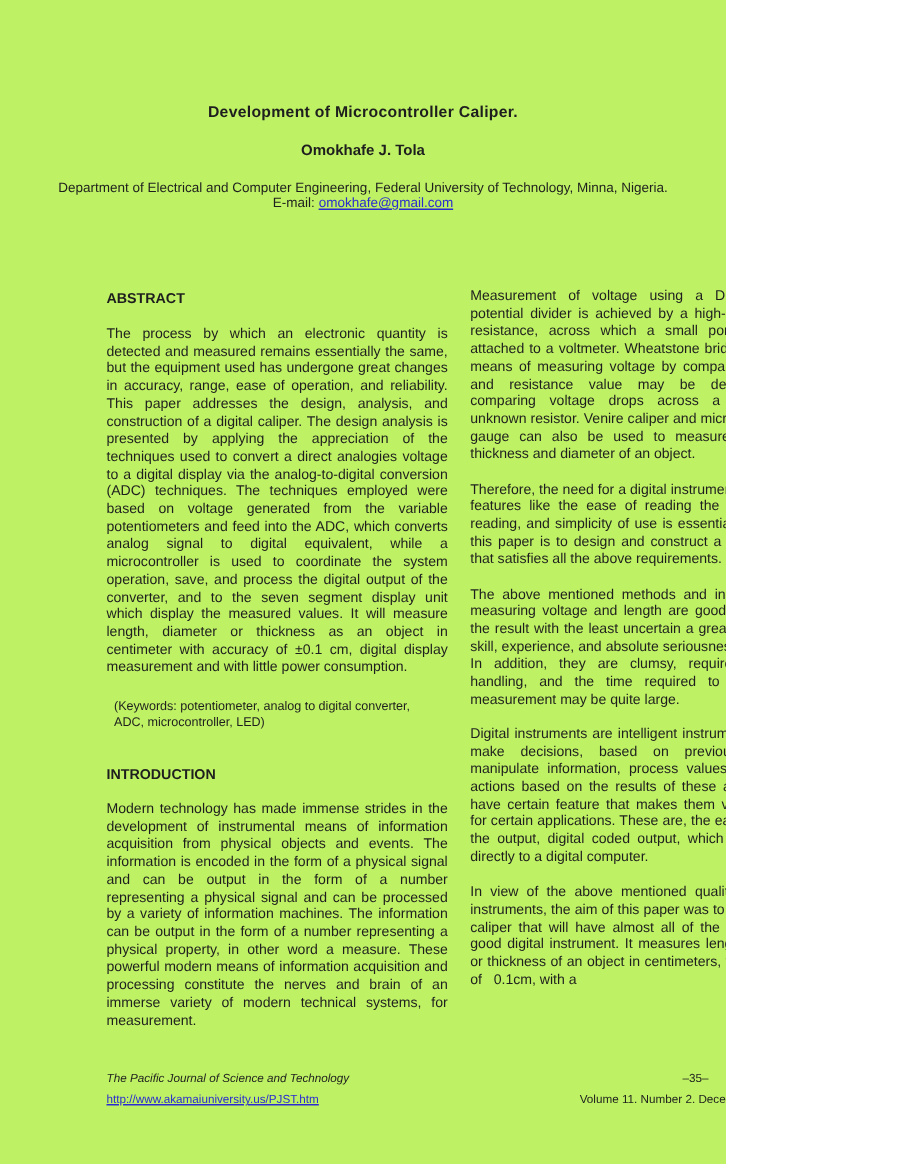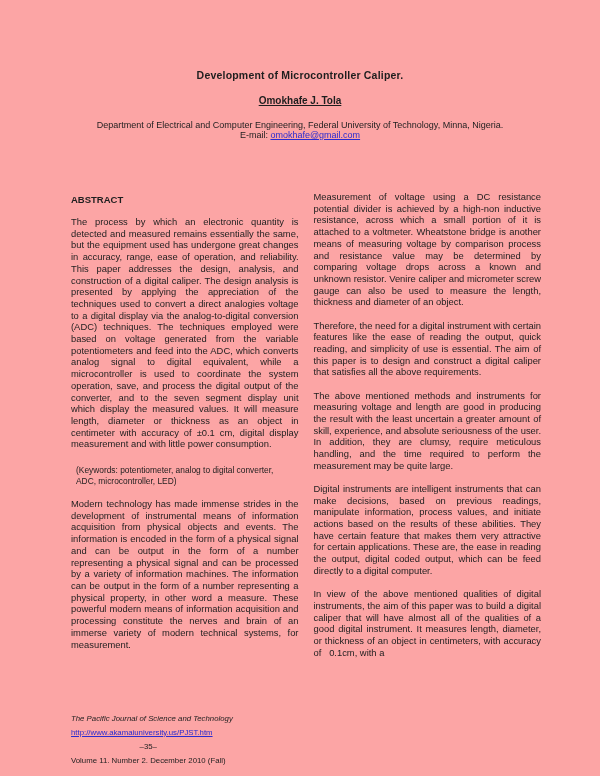--- a/index.html
+++ b/index.html
@@ -2,40 +2,39 @@
 <html style="--link-color: #2b2bd0;"><head>
 <meta charset="utf-8">
 <style>
   html, body {
     margin: 0;
     padding: 0;
     background: #ffffff;
   }
   .page {
     position: relative;
-    width: 600px;
+    width: 484px;
     height: 776px;
-    background: #fca5a5;
+    background: #bef264;
     font-family: "Liberation Sans", sans-serif;
     color: #1e1e1e;
     overflow: hidden;
   }
   
   .header { text-align: center; }
   .paper-title {
     margin-top: 69px;
     font-size: 10.5px;
     font-weight: bold;
     letter-spacing: 0.2px;
   }
   .author {
     margin-top: 14px;
     font-size: 10px;
     font-weight: bold;
-    text-decoration: underline;
   }
   .affiliation {
     margin-top: 14px;
     font-size: 9px;
     white-space: nowrap;
   }
   .email-line {
     font-size: 9px;
   }
   .link {
@@ -79,21 +78,20 @@
   .footer {
     position: absolute;
     top: 712px;
     left: 71px;
     width: 470px;
     display: flex;
     justify-content: space-between;
     align-items: flex-start;
     font-size: 7.8px;
     line-height: 14px;
-    flex-direction: column;
   }
   .footer-left .journal-name { font-style: italic; }
   .footer-right { text-align: center; }
 </style>
 </head>
 <body>
 
 <div class="page">
 
   <div class="header">
@@ -102,20 +100,21 @@
     <div class="affiliation">Department of Electrical and Computer Engineering, Federal University of Technology, Minna, Nigeria.</div>
     <div class="email-line"><span>E-mail: </span><a class="link">omokhafe@gmail.com</a></div>
   </div>
 
   <div class="columns">
 
     <div class="col col-left">
       <h2 class="section-heading abstract-heading">ABSTRACT</h2>
       <p class="body-text">The process by which an electronic quantity is detected and measured remains essentially the same, but the equipment used has undergone great changes in accuracy, range, ease of operation, and reliability. This paper addresses the design, analysis, and construction of a digital caliper. The design analysis is presented by applying the appreciation of the techniques used to convert a direct analogies voltage to a digital display via the analog-to-digital conversion (ADC) techniques. The techniques employed were based on voltage generated from the variable potentiometers and feed into the ADC, which converts analog signal to digital equivalent, while a microcontroller is used to coordinate the system operation, save, and process the digital output of the converter, and to the seven segment display unit which display the measured values. It will measure length, diameter or thickness as an object in centimeter with accuracy of ±0.1 cm, digital display measurement and with little power consumption.</p>
       <p class="keywords">(Keywords: potentiometer, analog to digital converter, ADC, microcontroller, LED)</p>
+      <h2 class="section-heading intro-heading">INTRODUCTION</h2>
       <p class="body-text">Modern technology has made immense strides in the development of instrumental means of information acquisition from physical objects and events. The information is encoded in the form of a physical signal and can be output in the form of a number representing a physical signal and can be processed by a variety of information machines. The information can be output in the form of a number representing a physical property, in other word a measure. These powerful modern means of information acquisition and processing constitute the nerves and brain of an immerse variety of modern technical systems, for measurement.</p>
     </div>
 
     <div class="col col-right">
       <p class="body-text">Measurement of voltage using a DC resistance potential divider is achieved by a high-non inductive resistance, across which a small portion of it is attached to a voltmeter. Wheatstone bridge is another means of measuring voltage by comparison process and resistance value may be determined by comparing voltage drops across a known and unknown resistor. Venire caliper and micrometer screw gauge can also be used to measure the length, thickness and diameter of an object.</p>
       <p class="body-text">Therefore, the need for a digital instrument with certain features like the ease of reading the output, quick reading, and simplicity of use is essential. The aim of this paper is to design and construct a digital caliper that satisfies all the above requirements.</p>
       <p class="body-text">The above mentioned methods and instruments for measuring voltage and length are good in producing the result with the least uncertain a greater amount of skill, experience, and absolute seriousness of the user. In addition, they are clumsy, require meticulous handling, and the time required to perform the measurement may be quite large.</p>
       <p class="body-text">Digital instruments are intelligent instruments that can make decisions, based on previous readings, manipulate information, process values, and initiate actions based on the results of these abilities. They have certain feature that makes them very attractive for certain applications. These are, the ease in reading the output, digital coded output, which can be feed directly to a digital computer.</p>
       <p class="body-text">In view of the above mentioned qualities of digital instruments, the aim of this paper was to build a digital caliper that will have almost all of the qualities of a good digital instrument. It measures length, diameter, or thickness of an object in centimeters, with accuracy of &nbsp;&nbsp;0.1cm, with a</p>
     </div>

